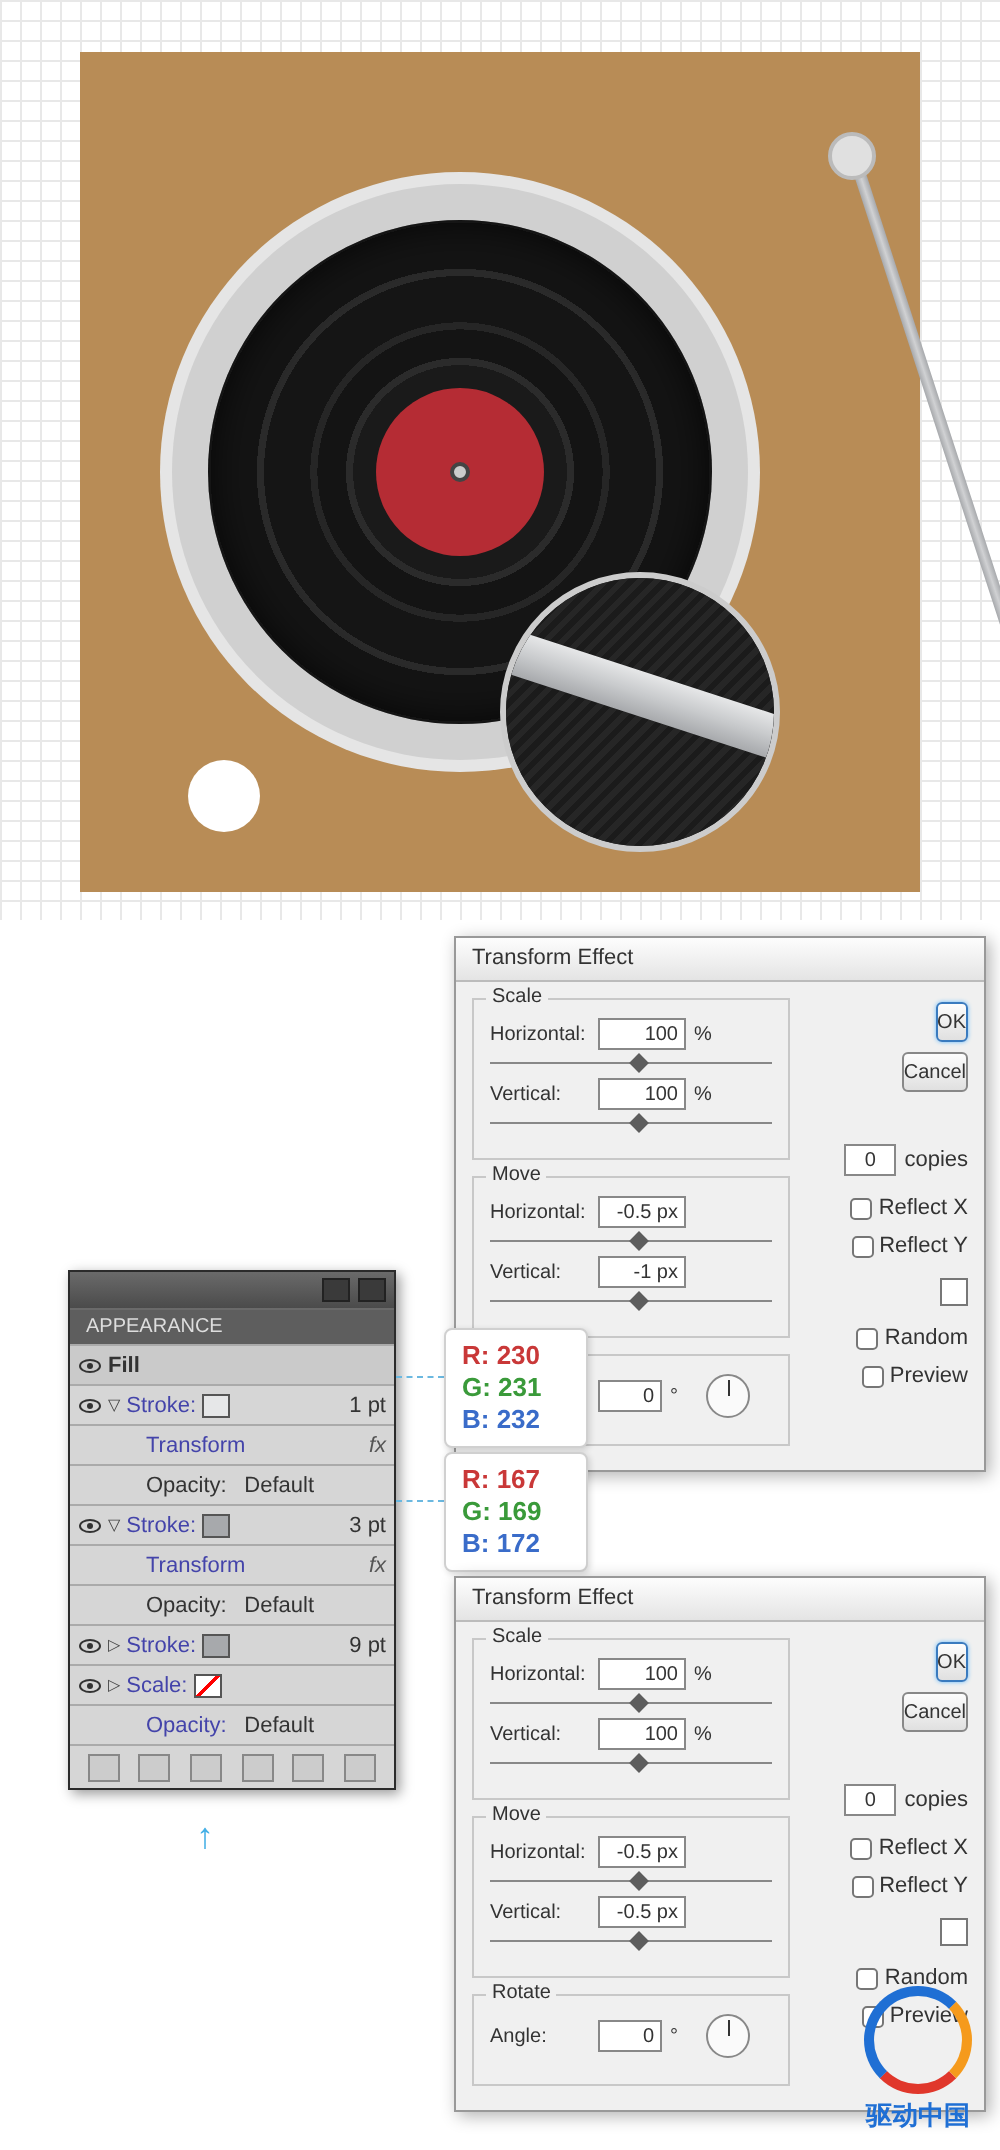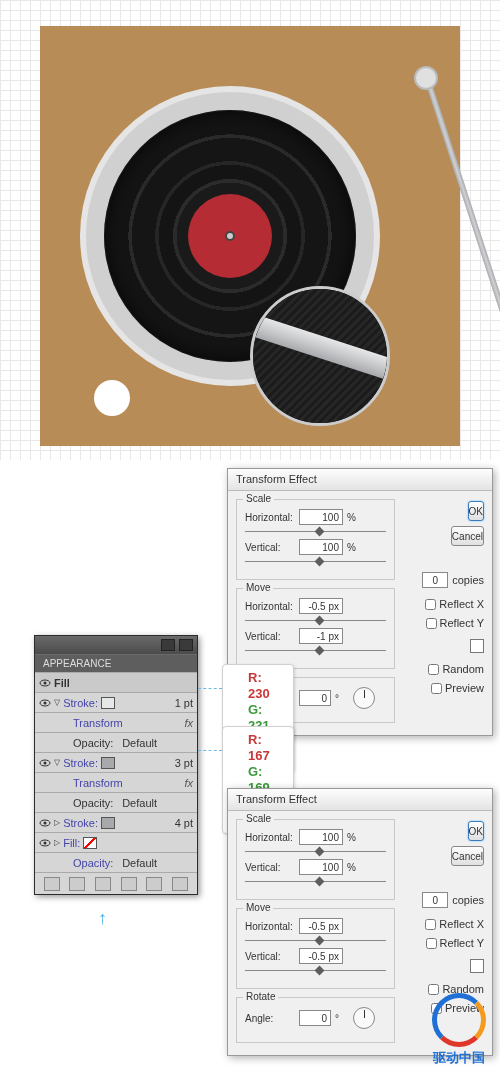--- a/index.html
+++ b/index.html
@@ -30,21 +30,21 @@
 .tri{font-size:8px;color:#444}
 .swatch{width:14px;height:12px;border:1px solid #555;background:#888}
 .swatch.lt{background:#e6e7e8}
 .swatch.md{background:#a7a9ac}
 .swatch.no{background:linear-gradient(135deg,#fff 45%,red 45% 55%,#fff 55%)}
 .link{color:#44a;}
 .fx{margin-left:auto;font-style:italic;color:#555}
 .app-foot{height:22px;background:#d6d6d6;border-top:1px solid #aaa;display:flex;align-items:center;justify-content:space-around;padding:0 4px}
 .foot-ic{width:16px;height:14px;border:1px solid #888;background:#ccc}
 .arrow-ptr{position:absolute;left:98px;top:448px;font-size:18px;color:#45b0e6}
-.rgb-call{position:absolute;width:72px;background:#fff;border:1px solid #d0d0d0;border-radius:4px;padding:5px 25px;box-shadow:1px 1px 3px rgba(0,0,0,.15)}
+.rgb-call{position:absolute;width:72px;background:#fff;border:1px solid #d0d0d0;border-radius:4px;padding:5px 8px;box-shadow:1px 1px 3px rgba(0,0,0,.15)}
 .rgb-call div{font-weight:bold;font-size:13px;line-height:16px}
 .rgb-r{color:#c93838}.rgb-g{color:#3a9a3a}.rgb-b{color:#3a6cc9}
 .dash{position:absolute;height:1px;border-top:1px dashed #6bb8e0}
 .te-dialog{position:absolute;width:266px;background:#f0f0f0;border:1px solid #999;box-shadow:2px 2px 8px rgba(0,0,0,.3)}
 .te-title{height:22px;background:linear-gradient(#fdfdfd,#e4e4e4);border-bottom:1px solid #bbb;padding:4px 8px;font-size:11px}
 .te-body{padding:8px 8px 12px;display:flex;gap:21px}
 .te-left{flex:1;display:flex;flex-direction:column;gap:8px}
 .te-right{width:68px;display:flex;flex-direction:column;gap:5px;align-items:flex-end;padding-top:2px}
 .grp{border:1px solid #c8c8c8;padding:6px 8px 10px;position:relative;background:#f0f0f0}
 .grp-t{position:absolute;top:-7px;left:6px;background:#f0f0f0;padding:0 3px;font-size:10px}
@@ -211,29 +211,29 @@
       </div>
     <div class="app-row sub"><span>Opacity:</span>&nbsp;<span>Default</span></div>
     <div class="app-row">
       <svg class="eye" viewBox="0 0 12 12">
           <ellipse cx="6" cy="6" rx="5" ry="3" fill="none" stroke="#333"></ellipse>
           <circle cx="6" cy="6" r="1.5" fill="#333"></circle>
         </svg>
       <span class="tri">▷</span>
       <span class="link">Stroke:</span>
       <div class="swatch md"></div>
-      <span style="margin-left:auto">4 pt</span>
+      <span style="margin-left:auto">9 pt</span>
     </div>
     <div class="app-row">
       <svg class="eye" viewBox="0 0 12 12">
           <ellipse cx="6" cy="6" rx="5" ry="3" fill="none" stroke="#333"></ellipse>
           <circle cx="6" cy="6" r="1.5" fill="#333"></circle>
         </svg>
       <span class="tri">▷</span>
-      <span class="link">Fill:</span>
+      <span class="link">Scale:</span>
       <div class="swatch no"></div>
     </div>
     <div class="app-row sub"><span class="link">Opacity:</span>&nbsp;<span>Default</span></div>
     <div class="app-foot">
       <div class="foot-ic"></div>
       <div class="foot-ic"></div>
       <div class="foot-ic"></div>
       <div class="foot-ic"></div>
       <div class="foot-ic"></div>
       <div class="foot-ic"></div>

